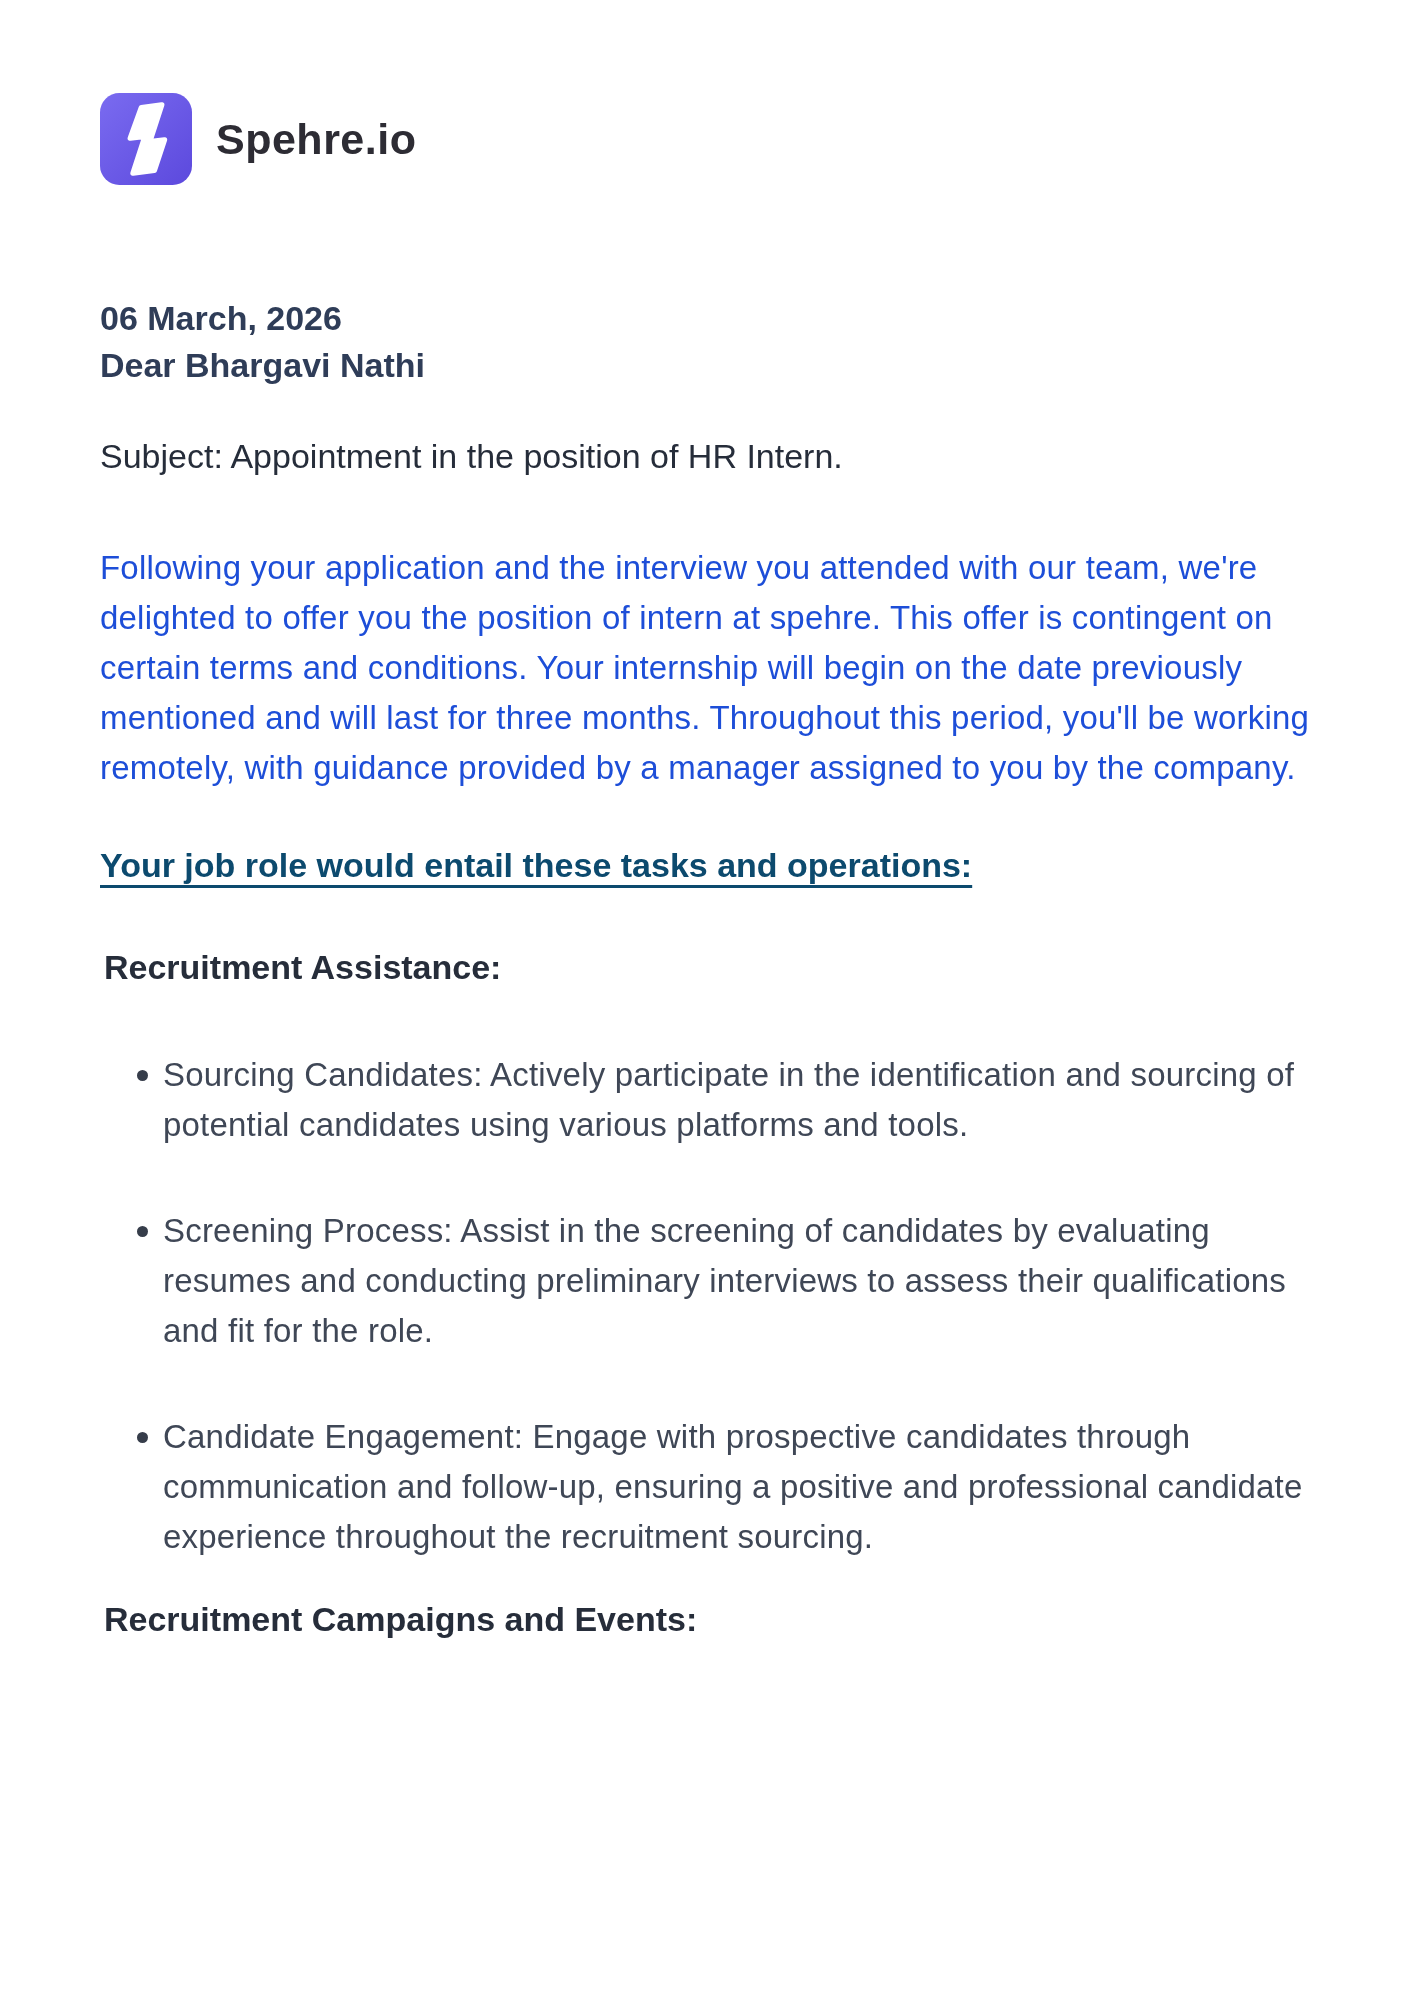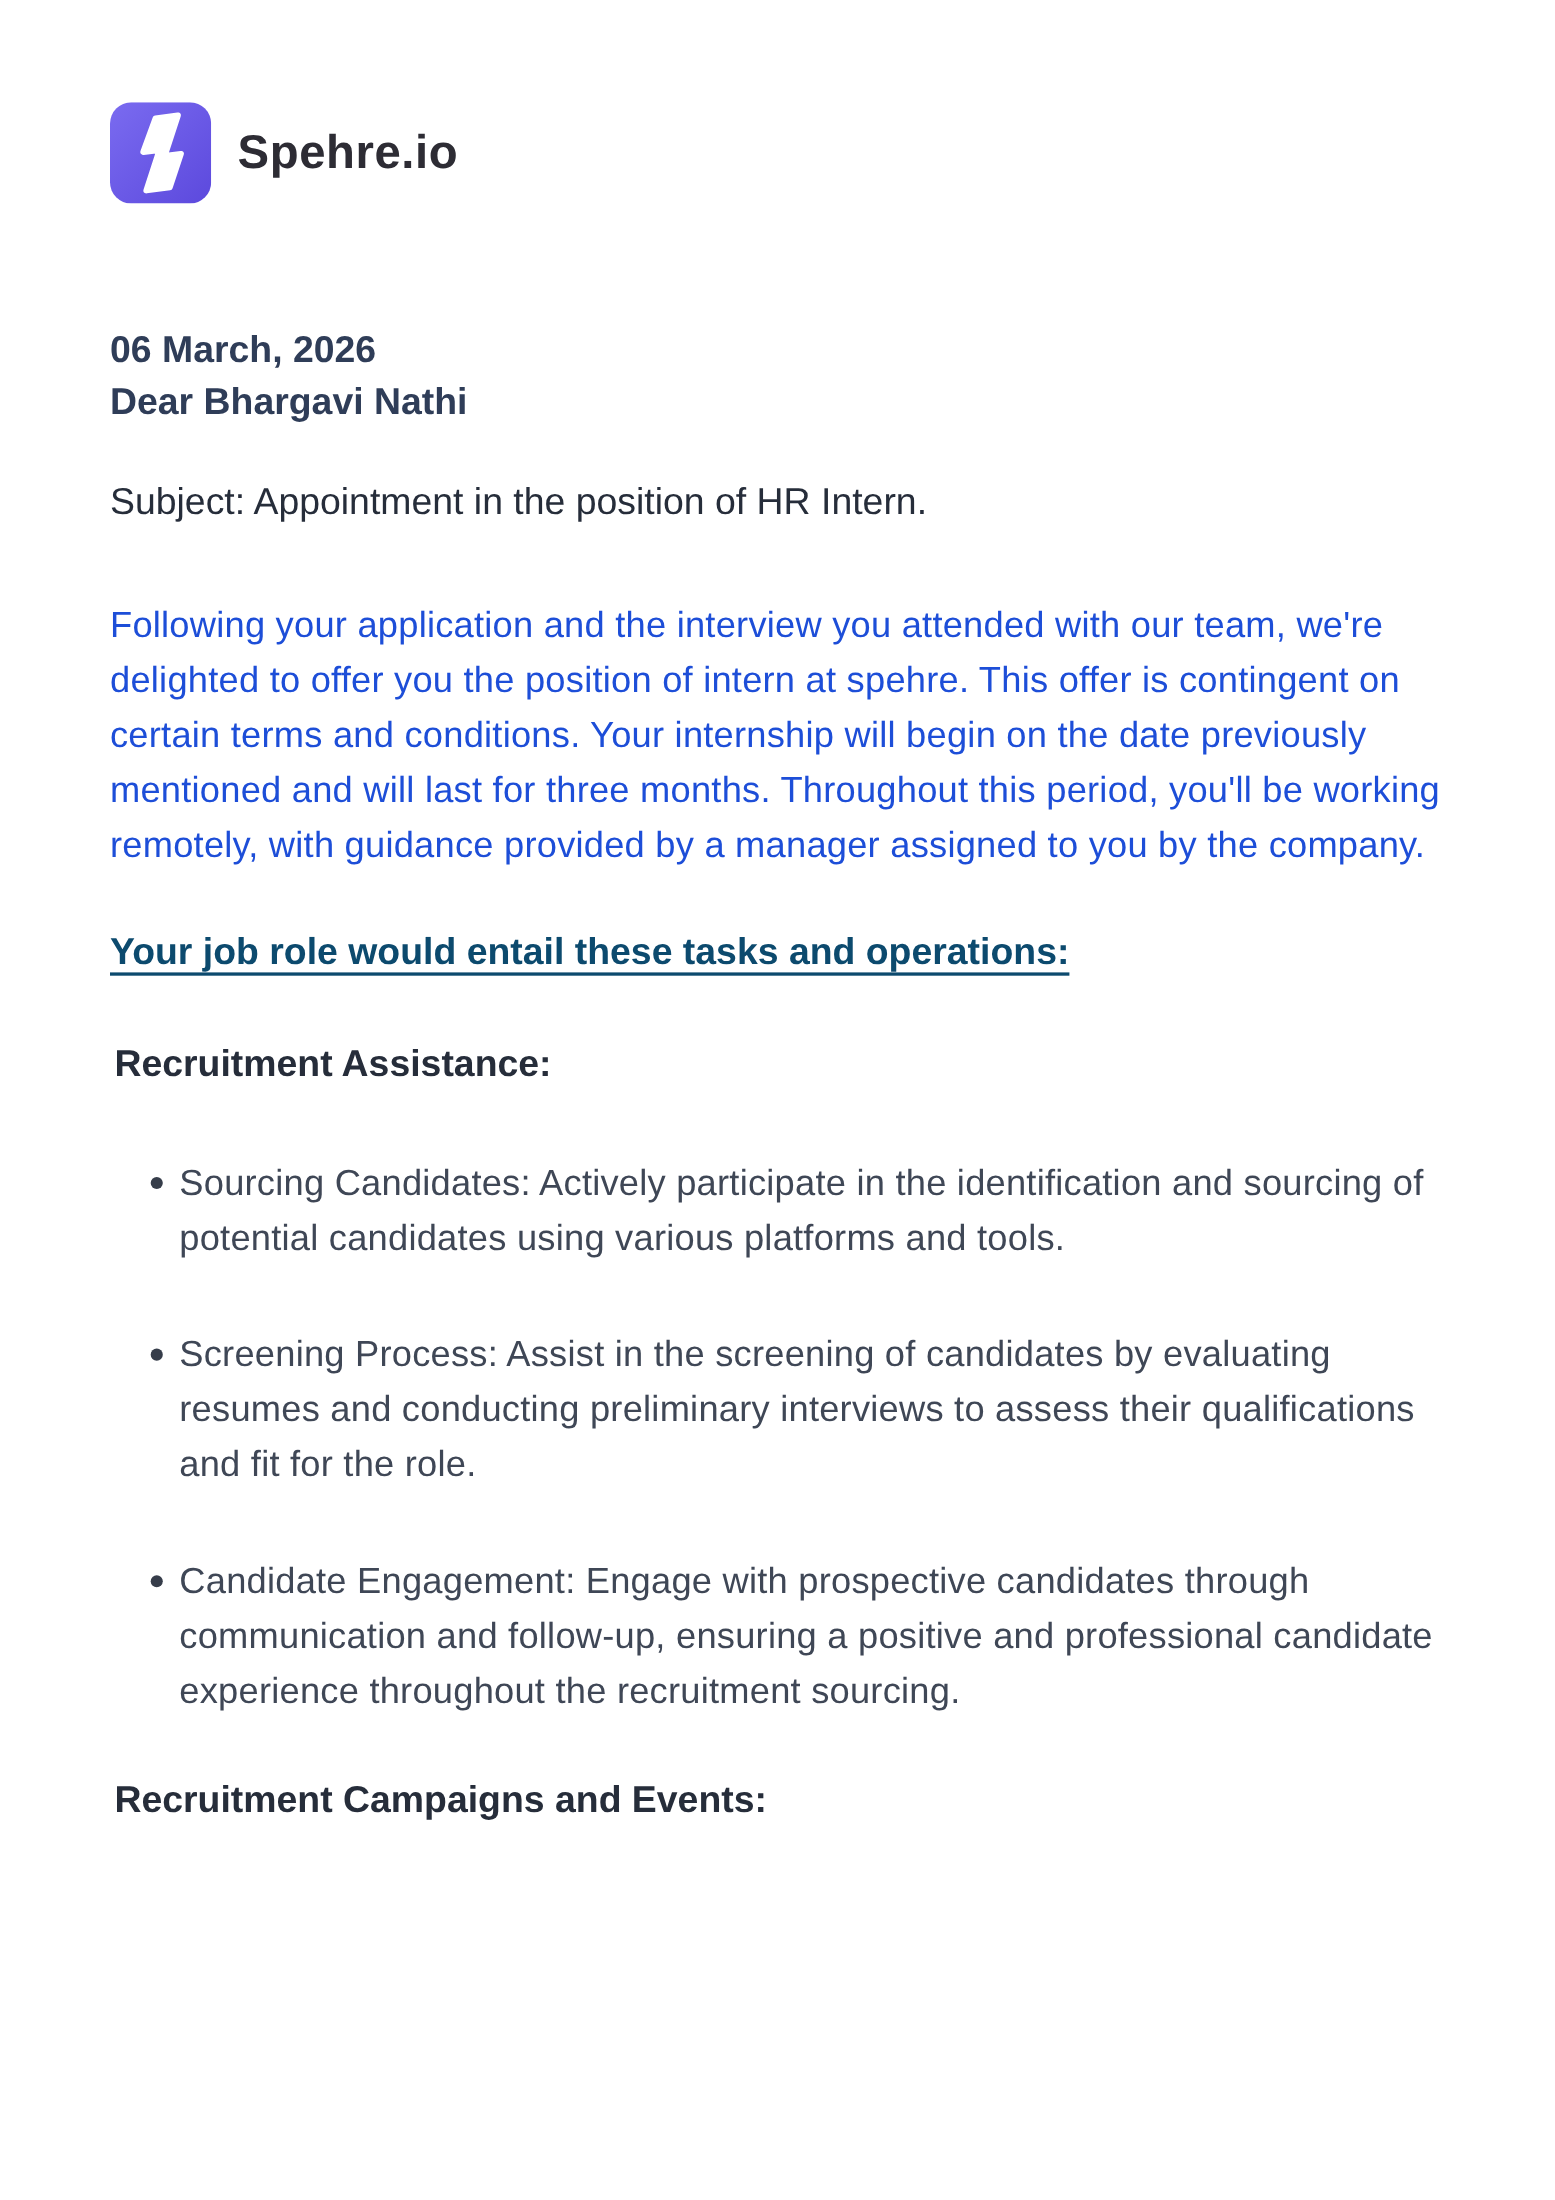--- a/index.html
+++ b/index.html
@@ -85,21 +85,21 @@
     margin: 4px;
     font-size: 34px;
     font-weight: 700;
     line-height: 44px;
     color: #262d3a;
   }
 
   
   .task-list {
     list-style: none;
-    margin: 61px 0 52px 0;
+    margin: 61px 0 35px 0;
     padding: 0;
     max-width: 1240px;
   }
   .task-list li {
     position: relative;
     padding-left: 63px;
     margin-bottom: 56px;
     font-size: 33px;
     font-weight: 400;
     line-height: 50px;

